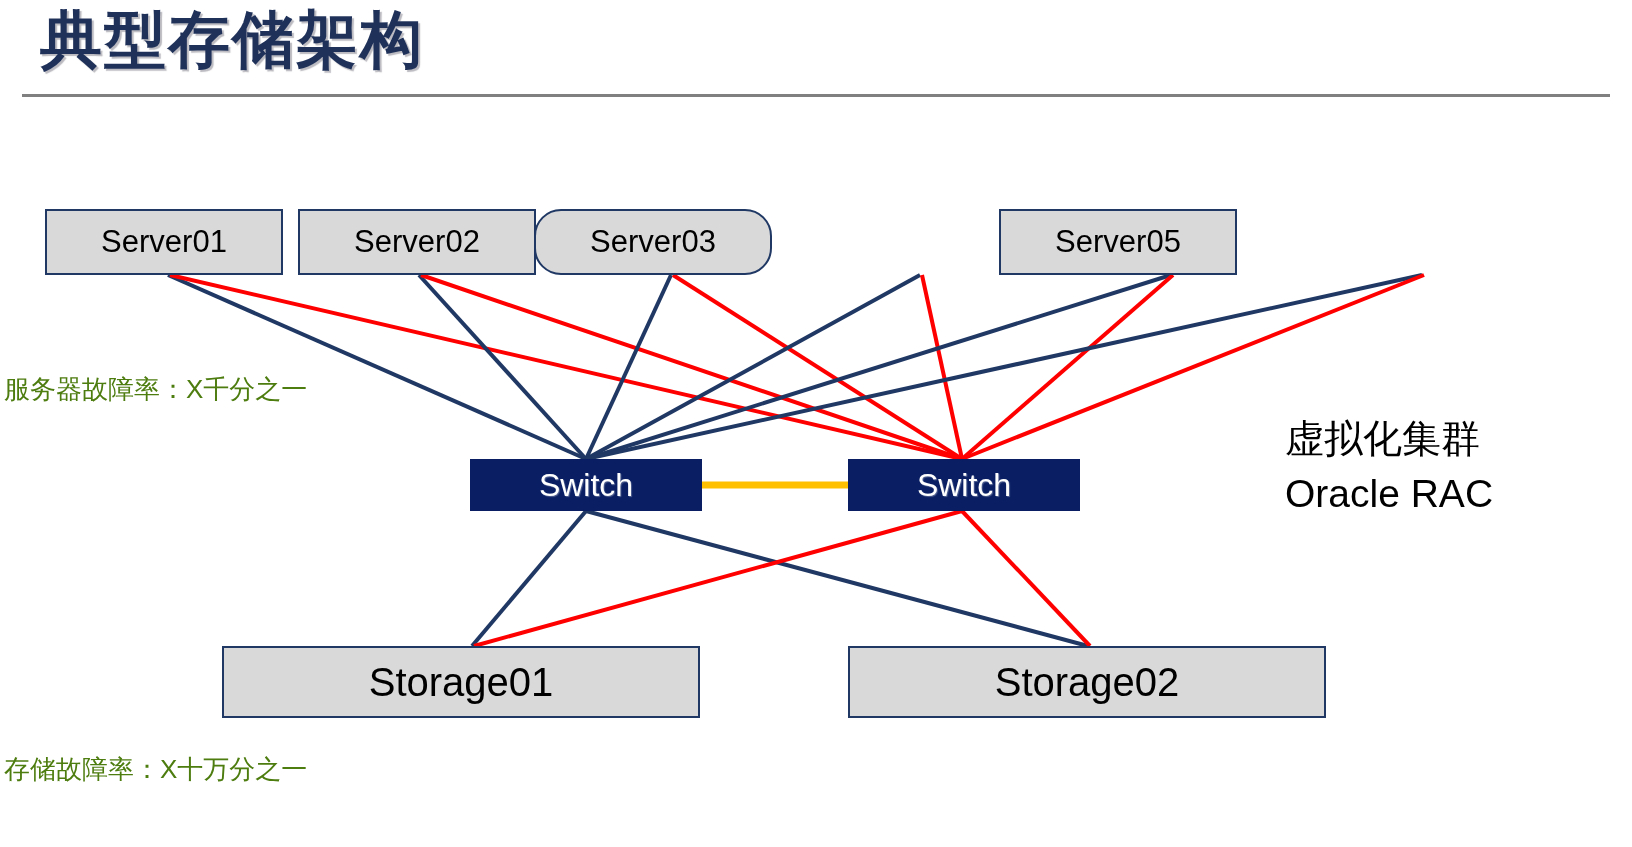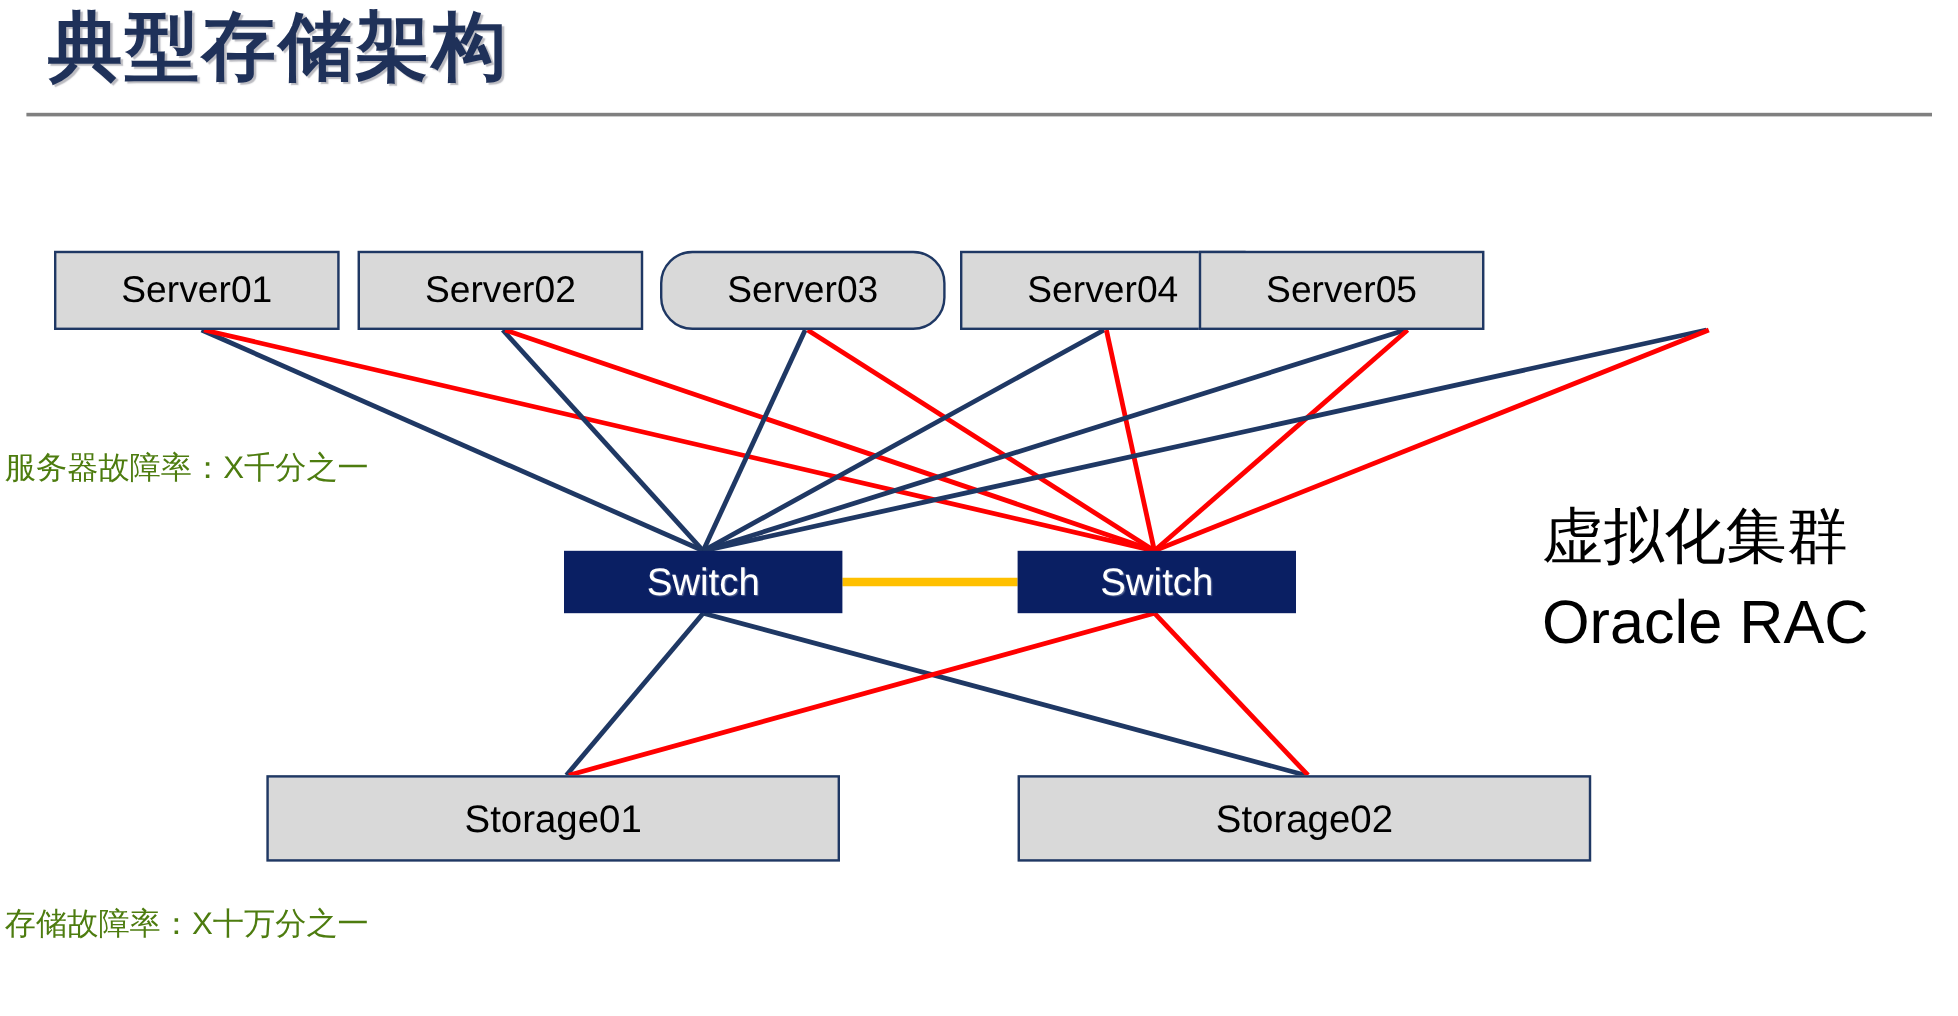--- a/index.html
+++ b/index.html
@@ -80,40 +80,40 @@
     font-size: 32px;
     color: #FFFFFF;
     top: 459px;
     text-shadow: 1px 1px 1px rgba(255,255,255,0.30);
   }
   .storage-node {
     width: 478px;
     height: 72px;
     background: #D9D9D9;
     border: 2px solid #1F3864;
-    font-size: 32px;
+    font-size: 40px;
     color: #000000;
     top: 646px;
   }
 
   
   .note {
     position: absolute;
     font-size: 26px;
     color: #4d7c0f;
     white-space: nowrap;
   }
   #note-server-failure { left: 4px;  top: 372px; }
   #note-storage-failure { left: 4px; top: 752px; }
 
   #cluster-note {
     position: absolute;
     left: 1285px;
     top: 411px;
-    font-size: 51px;
+    font-size: 39px;
     line-height: 1.42;
     color: #000000;
     white-space: nowrap;
   }
   #cluster-note div { white-space: nowrap; }
 </style>
 </head>
 <body>
 
 <div id="slide-title">典型存储架构</div>
@@ -138,25 +138,22 @@
       <line x1="962" y1="511" x2="474" y2="646" stroke="#FF0000" stroke-width="4"></line>
       <line x1="962" y1="511" x2="1090" y2="646" stroke="#FF0000" stroke-width="4"></line>
       <line x1="702" y1="485" x2="848" y2="485" stroke="#FFC000" stroke-width="7"></line>
     </svg>
 <div class="node server-node" style="left: 45px;">
       <span>Server01</span>
     </div>
     <div class="node server-node" style="left: 298px;">
       <span>Server02</span>
     </div>
-    <div class="node server-node" style="left: 550px; border-radius: 27px;">
+    <div class="node server-node" style="left: 534px; border-radius: 27px;">
       <span>Server03</span>
-    </div>
-    <div class="node server-node" style="left: 800px;">
-      <span>Server04</span>
     </div>
     <div class="node server-node" style="left: 999px;">
       <span>Server05</span>
     </div>
     <div class="node switch-node" style="left: 470px;">
       <span>Switch</span>
     </div>
     <div class="node switch-node" style="left: 848px;">
       <span>Switch</span>
     </div>

